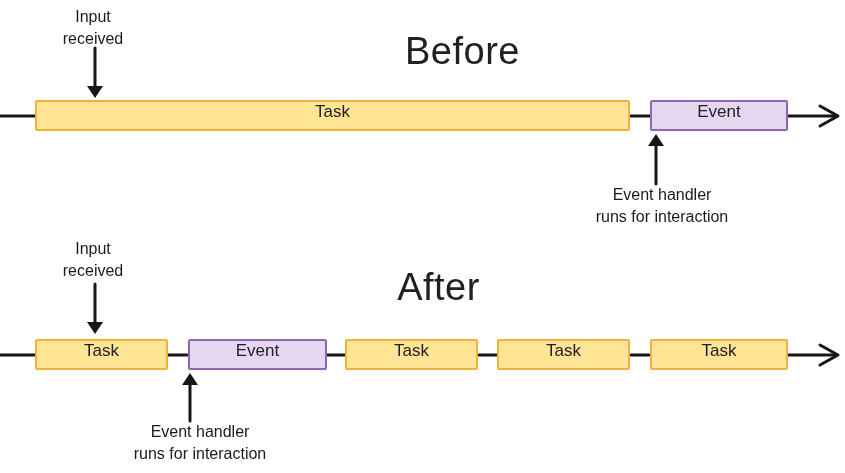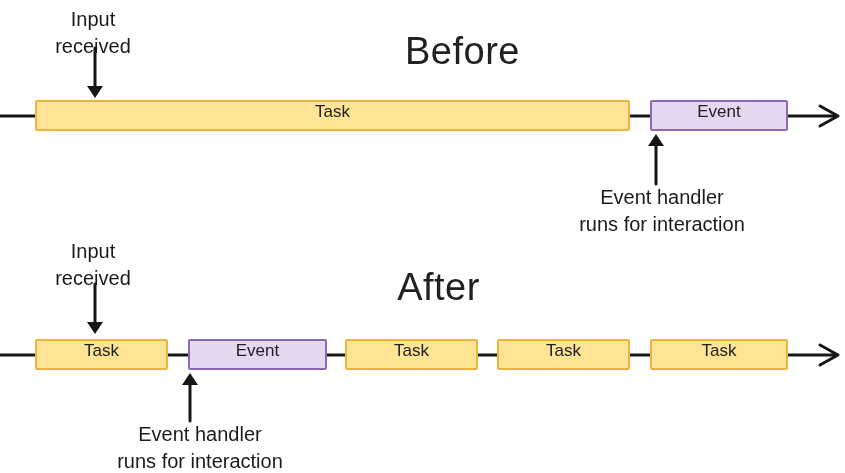--- a/index.html
+++ b/index.html
@@ -20,21 +20,21 @@
     text-align: center;
     font-size: 38px;
     font-weight: 400;
     color: #202124;
     letter-spacing: 0.5px;
     line-height: 1;
   }
   .label {
     position: absolute;
     text-align: center;
-    font-size: 20px;
+    font-size: 16px;
     line-height: 1.35;
     color: #1b1b1b;
     white-space: pre-line;
   }
   .box {
     position: absolute;
     height: 31px;
     border-radius: 2px;
     display: flex;
     align-items: flex-start;

